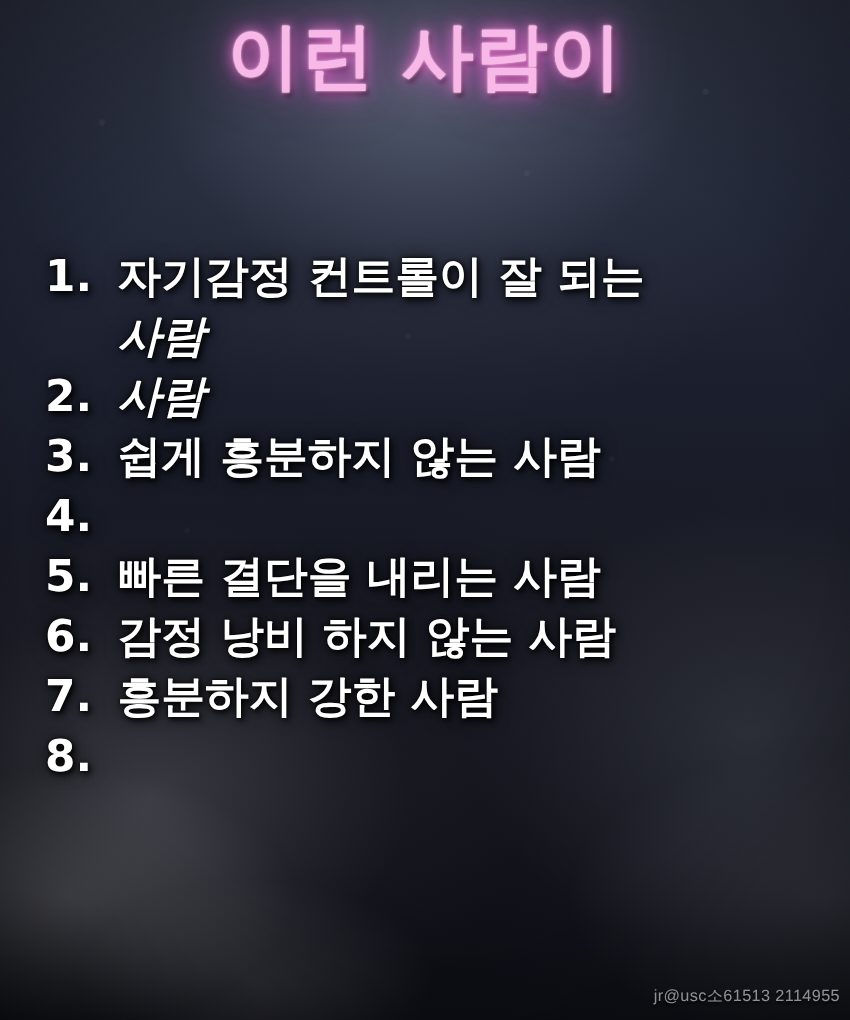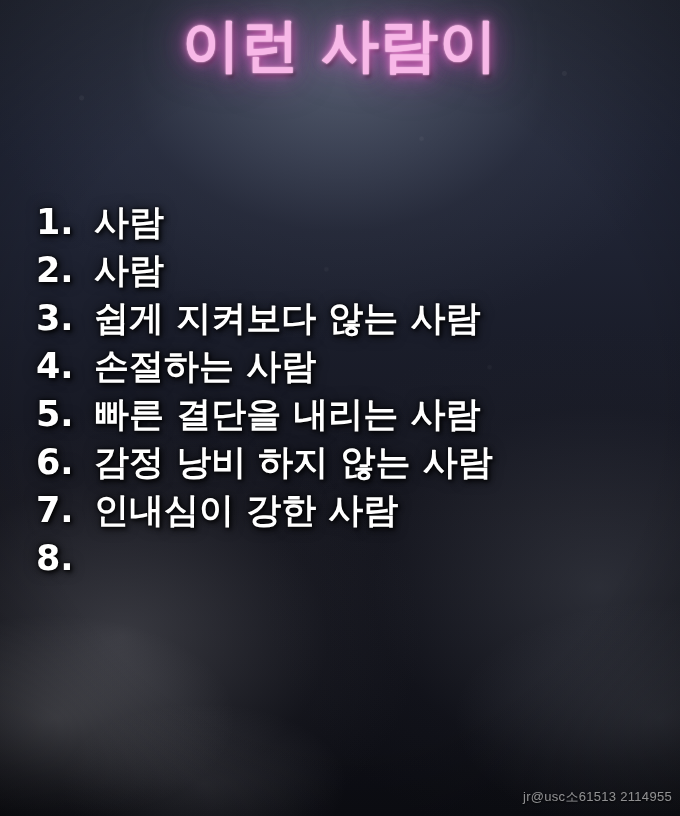--- a/index.html
+++ b/index.html
@@ -104,20 +104,21 @@
   .num {
     flex: 0 0 auto;
     width: 58px;
     text-align: left;
   }
   .txt {
     flex: 1 1 auto;
   }
   .txt .cont {
     display: block;
+    font-style: italic;
   }
 
   
   #watermark {
     position: absolute;
     right: 8px;
     bottom: 10px;
     font-family: "Liberation Sans", sans-serif;
     font-size: 13px;
     color: rgba(255,255,255,0.55);
@@ -137,63 +138,63 @@
 
   <div id="title">
     <div class="title-line">이런 사람이</div>
   </div>
 
   <div id="list">
 
     <div class="item">
       <span class="num">1.</span>
       <span class="txt">
+        <span>자기감정 컨트롤이 잘 되는</span>
         <span class="cont">사람</span>
       </span>
     </div>
 
     <div class="item">
       <span class="num">2.</span>
       <span class="txt">
         <span class="cont">사람</span>
       </span>
     </div>
 
     <div class="item">
       <span class="num">3.</span>
       <span class="txt">
-        <span>쉽게 지켜보다 않는 사람</span>
+        <span>쉽게 흥분하지 않는 사람</span>
       </span>
     </div>
 
     <div class="item">
       <span class="num">4.</span>
       <span class="txt">
-        <span class="cont">손절하는 사람</span>
       </span>
     </div>
 
     <div class="item">
       <span class="num">5.</span>
       <span class="txt">
         <span>빠른 결단을 내리는 사람</span>
       </span>
     </div>
 
     <div class="item">
       <span class="num">6.</span>
       <span class="txt">
         <span>감정 낭비 하지 않는 사람</span>
       </span>
     </div>
 
     <div class="item">
       <span class="num">7.</span>
       <span class="txt">
-        <span>인내심이 강한 사람</span>
+        <span>흥분하지 강한 사람</span>
       </span>
     </div>
 
     <div class="item">
       <span class="num">8.</span>
       <span class="txt">
       </span>
     </div>
 
   </div>

